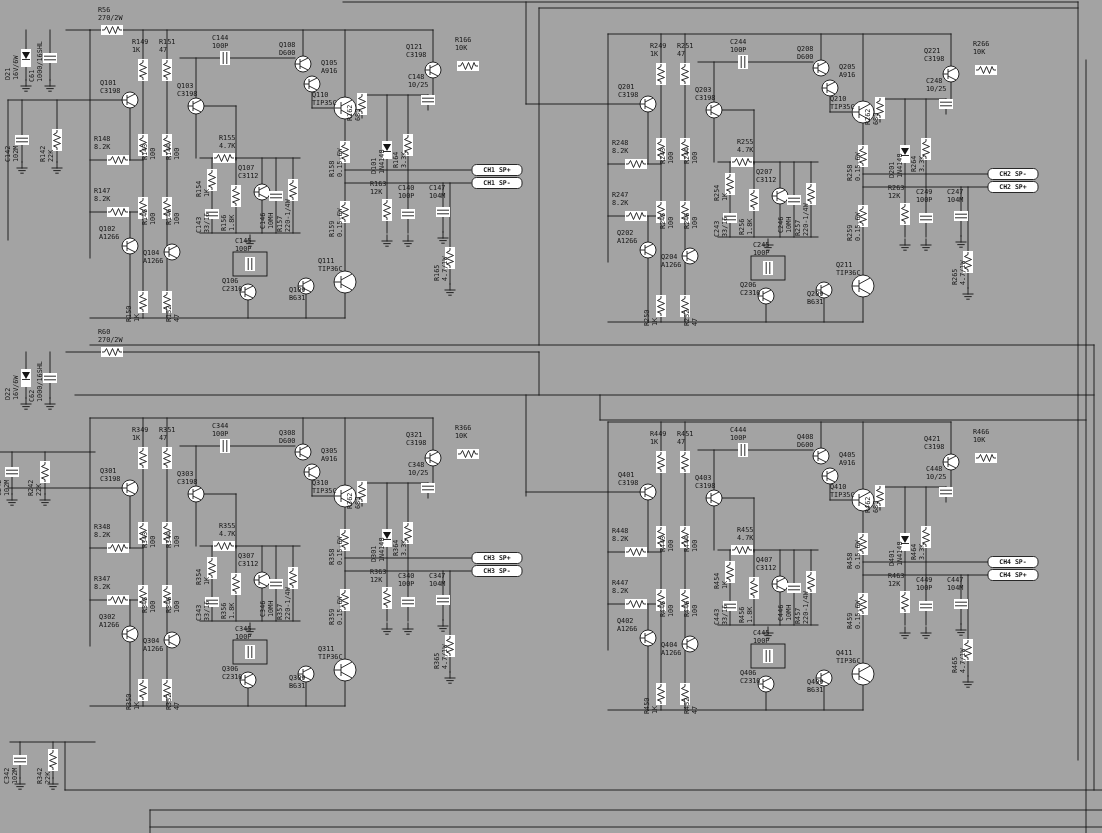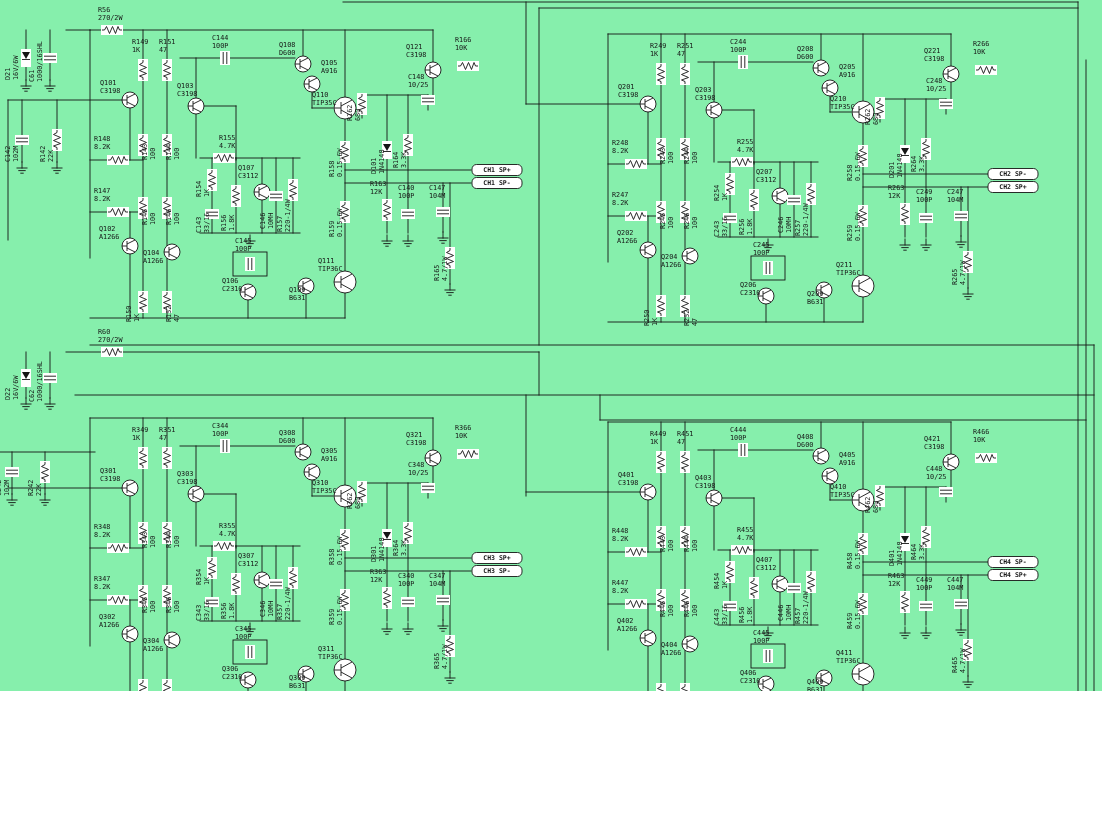--- a/index.html
+++ b/index.html
@@ -1,17 +1,17 @@
 <!DOCTYPE html>
 <html><head>
 <meta charset="utf-8">
 <style>
   html,body{margin:0;padding:0;background:#ffffff;}
   .canvas{
-    position:relative;width:1102px;height:691px;background:#86efac;
+    position:relative;width:1102px;height:833px;background:#a3a3a3;
     overflow:hidden;font-family:"DejaVu Sans Mono",monospace;
   }
   #schematic{display:block;}
   #schematic text{font-family:"DejaVu Sans Mono",monospace;font-size:6.8px;fill:#141414;}
   #schematic text.badge{font-size:6.5px;font-weight:bold;}
 </style>
 </head>
 <body>
 
 <div class="canvas">

